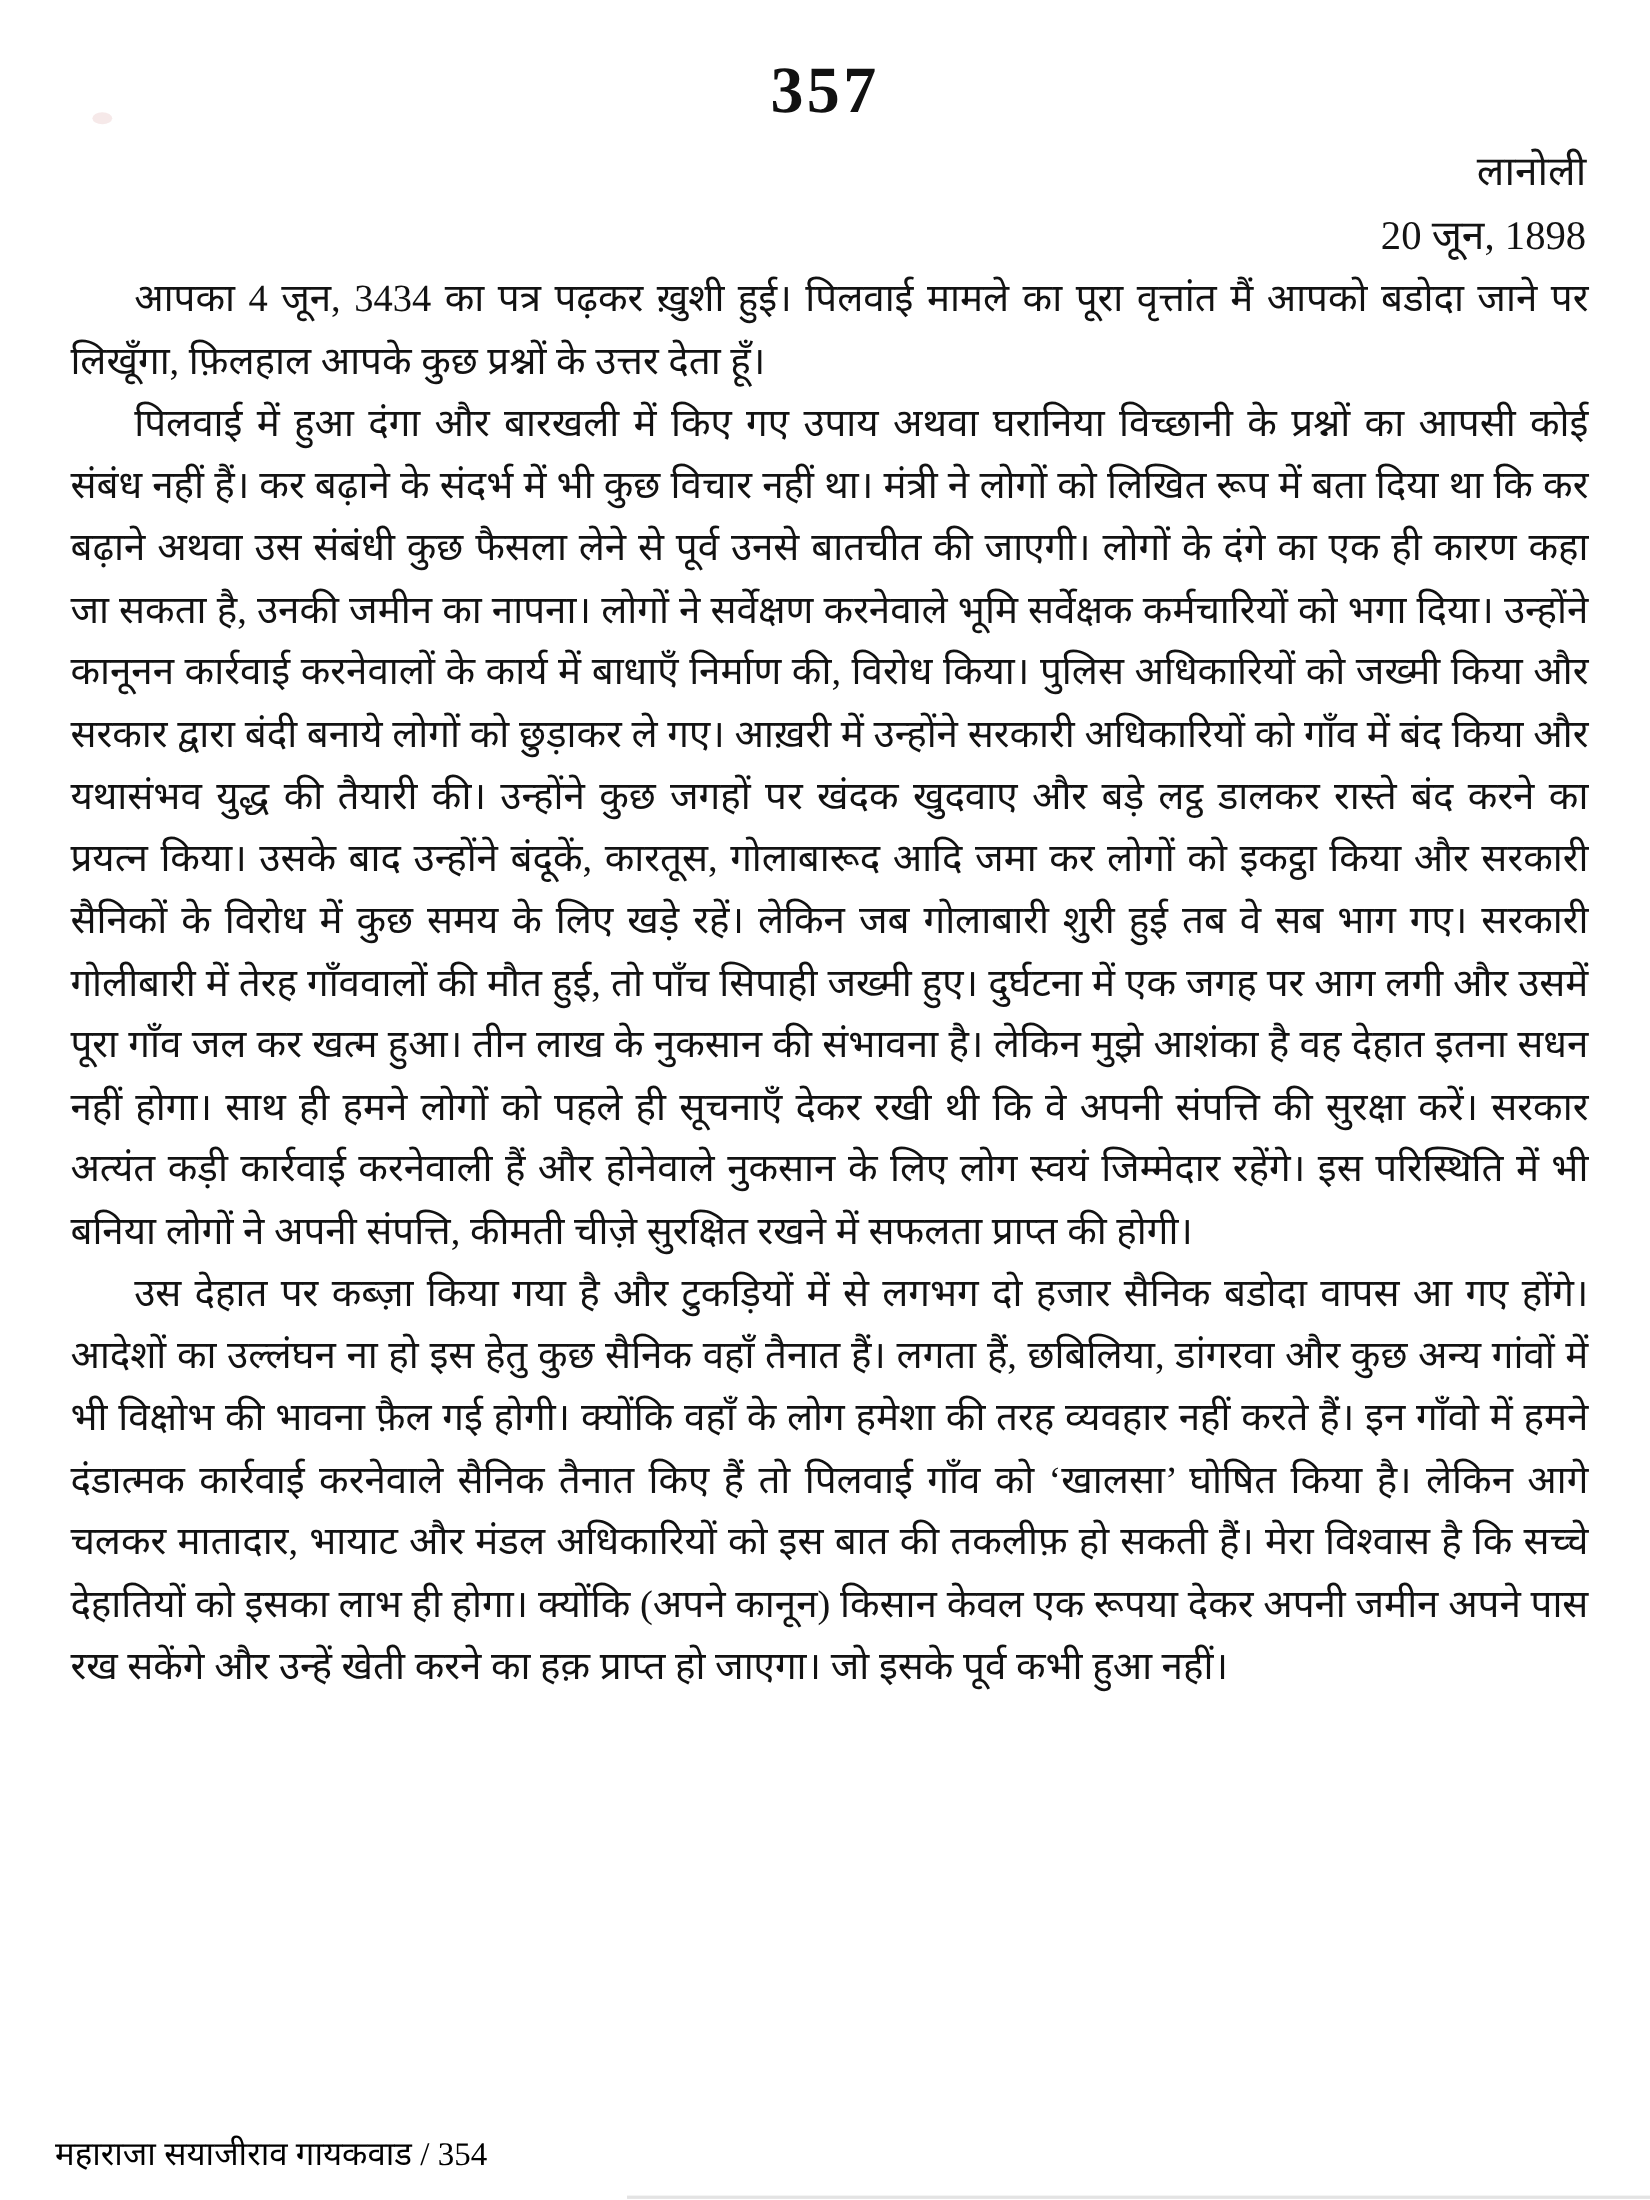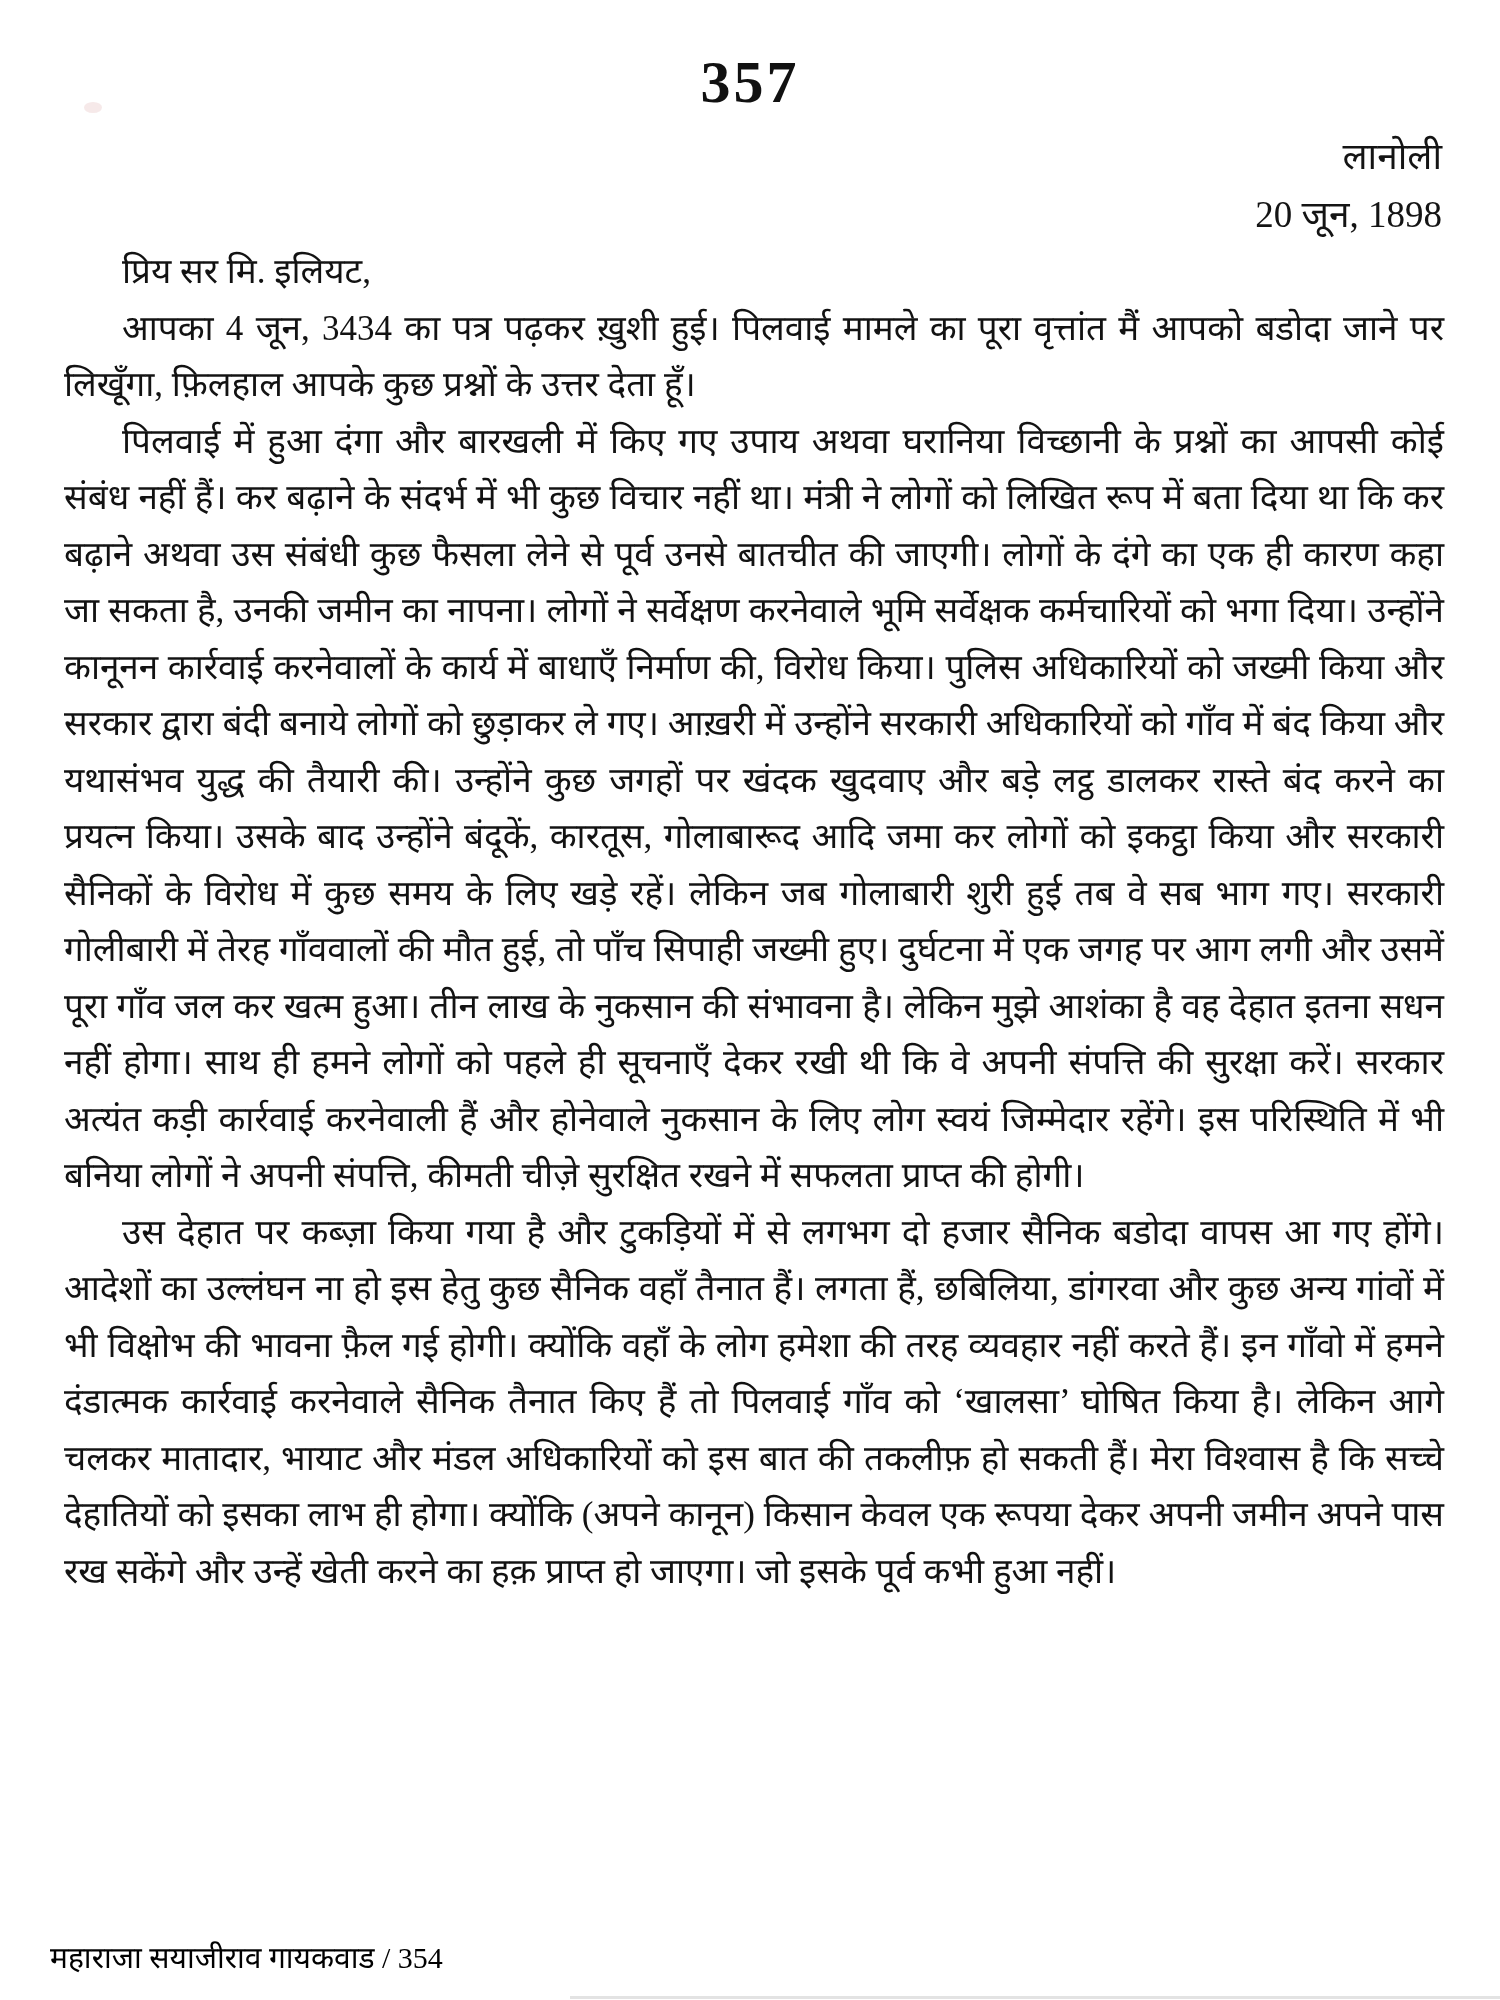--- a/index.html
+++ b/index.html
@@ -89,21 +89,20 @@
   <div class="scan-artifact"></div>
 
   <div class="page-number">357</div>
 
   <div class="dateline">
     <div>लानोली</div>
     <div>20 जून, 1898</div>
   </div>
 
   <div class="letter-body">
-    <div class="salutation">प्रिय सर मि. इलियट,</div>
     <p class="para">आपका 4 जून, 3434 का पत्र पढ़कर ख़ुशी हुई। पिलवाई मामले का पूरा वृत्तांत मैं आपको बडोदा जाने पर लिखूँगा, फ़िलहाल आपके कुछ प्रश्नों के उत्तर देता हूँ।</p>
     <p class="para">पिलवाई में हुआ दंगा और बारखली में किए गए उपाय अथवा घरानिया विच्छानी के प्रश्नों का आपसी कोई संबंध नहीं हैं। कर बढ़ाने के संदर्भ में भी कुछ विचार नहीं था। मंत्री ने लोगों को लिखित रूप में बता दिया था कि कर बढ़ाने अथवा उस संबंधी कुछ फैसला लेने से पूर्व उनसे बातचीत की जाएगी। लोगों के दंगे का एक ही कारण कहा जा सकता है, उनकी जमीन का नापना। लोगों ने सर्वेक्षण करनेवाले भूमि सर्वेक्षक कर्मचारियों को भगा दिया। उन्होंने कानूनन कार्रवाई करनेवालों के कार्य में बाधाएँ निर्माण की, विरोध किया। पुलिस अधिकारियों को जख्मी किया और सरकार द्वारा बंदी बनाये लोगों को छुड़ाकर ले गए। आख़री में उन्होंने सरकारी अधिकारियों को गाँव में बंद किया और यथासंभव युद्ध की तैयारी की। उन्होंने कुछ जगहों पर खंदक खुदवाए और बड़े लट्ठ डालकर रास्ते बंद करने का प्रयत्न किया। उसके बाद उन्होंने बंदूकें, कारतूस, गोलाबारूद आदि जमा कर लोगों को इकट्ठा किया और सरकारी सैनिकों के विरोध में कुछ समय के लिए खड़े रहें। लेकिन जब गोलाबारी शुरी हुई तब वे सब भाग गए। सरकारी गोलीबारी में तेरह गाँववालों की मौत हुई, तो पाँच सिपाही जख्मी हुए। दुर्घटना में एक जगह पर आग लगी और उसमें पूरा गाँव जल कर खत्म हुआ। तीन लाख के नुकसान की संभावना है। लेकिन मुझे आशंका है वह देहात इतना सधन नहीं होगा। साथ ही हमने लोगों को पहले ही सूचनाएँ देकर रखी थी कि वे अपनी संपत्ति की सुरक्षा करें। सरकार अत्यंत कड़ी कार्रवाई करनेवाली हैं और होनेवाले नुकसान के लिए लोग स्वयं जिम्मेदार रहेंगे। इस परिस्थिति में भी बनिया लोगों ने अपनी संपत्ति, कीमती चीज़े सुरक्षित रखने में सफलता प्राप्त की होगी।</p>
     <p class="para">उस देहात पर कब्ज़ा किया गया है और टुकड़ियों में से लगभग दो हजार सैनिक बडोदा वापस आ गए होंगे। आदेशों का उल्लंघन ना हो इस हेतु कुछ सैनिक वहाँ तैनात हैं। लगता हैं, छबिलिया, डांगरवा और कुछ अन्य गांवों में भी विक्षोभ की भावना फ़ैल गई होगी। क्योंकि वहाँ के लोग हमेशा की तरह व्यवहार नहीं करते हैं। इन गाँवो में हमने दंडात्मक कार्रवाई करनेवाले सैनिक तैनात किए हैं तो पिलवाई गाँव को ‘खालसा’ घोषित किया है। लेकिन आगे चलकर मातादार, भायाट और मंडल अधिकारियों को इस बात की तकलीफ़ हो सकती हैं। मेरा विश्वास है कि सच्चे देहातियों को इसका लाभ ही होगा। क्योंकि (अपने कानून) किसान केवल एक रूपया देकर अपनी जमीन अपने पास रख सकेंगे और उन्हें खेती करने का हक़ प्राप्त हो जाएगा। जो इसके पूर्व कभी हुआ नहीं।</p>
   </div>
 
   <div class="footer">महाराजा सयाजीराव गायकवाड / 354</div>
 
   <div class="scan-edge"></div>
 
 </div>

